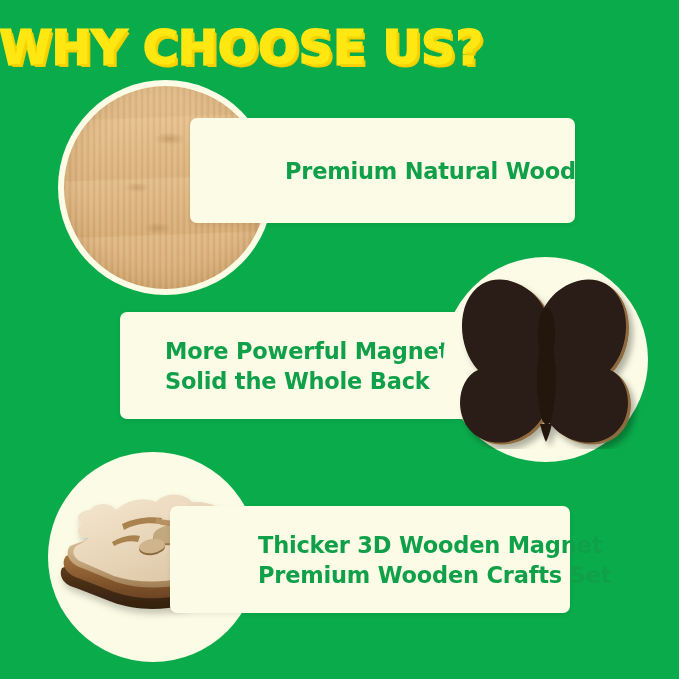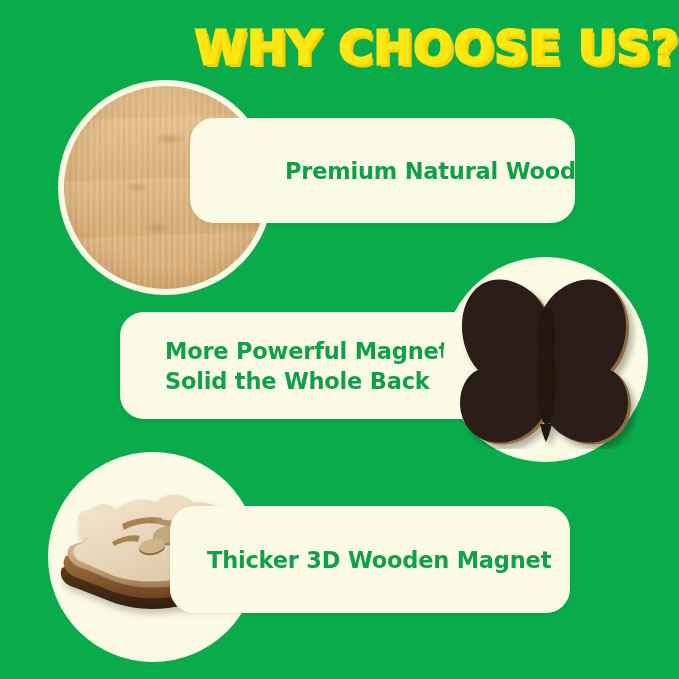--- a/index.html
+++ b/index.html
@@ -22,40 +22,40 @@
     background: #0aab4b;
     overflow: hidden;
   }
 
   
   .title {
     position: absolute;
     top: 20px;
     left: 0;
     width: 679px;
-    text-align: right;
+    text-align: left;
     font-family: "DejaVu Sans", sans-serif;
     font-size: 47px;
     font-weight: bold;
     letter-spacing: 0.5px;
     color: #ffe812;
     line-height: 56px;
     -webkit-text-stroke: 3px #ffe812;
     paint-order: stroke fill;
     text-shadow:
        2px 2px 0 #f7d400,
        3px 3px 0 #f0cc00;
     white-space: nowrap;
   }
 
   
   .card {
     position: absolute;
     background: #fcfce6;
-    border-radius: 24px;
+    border-radius: 7px;
     display: flex;
     flex-direction: column;
     justify-content: center;
     box-shadow: 0 2px 5px rgba(0,0,0,0.07);
   }
   .card-line {
     color: #10a04a;
     font-weight: bold;
     font-size: 22.5px;
     line-height: 30px;
@@ -67,21 +67,21 @@
   #card-1 {
     left: 190px;  top: 118px;  width: 385px; height: 105px;
     padding-left: 95px;
   }
   #card-2 {
     left: 120px;  top: 312px;  width: 390px; height: 107px;
     padding-left: 45px;
   }
   #card-3 {
     left: 170px;  top: 506px;  width: 400px; height: 107px;
-    padding-left: 37px;
+    padding-left: 88px;
   }
 
   
   .circle-bg {
     position: absolute;
     border-radius: 50%;
     background: #fcfce6;
   }
   #circle-wood     { left: 58px;  top: 80px;  width: 215px; height: 215px; }
   #circle-butterfly{ left: 443px; top: 257px; width: 205px; height: 205px; }
@@ -259,15 +259,16 @@
 
       <path d="M108 16 C 116 8, 134 8, 140 18
                C 144 24, 138 30, 128 30
                C 114 30, 104 24, 108 16 Z" fill="#eeddc2"></path>
       <path d="M104 28 C 118 32, 138 32, 148 28 L 148 33 C 136 38, 116 38, 104 33 Z" fill="#b99263"></path>
     </g>
   </svg>
 
   <div class="card" id="card-3">
     <div class="card-line">Thicker 3D Wooden Magnet</div>
+    <div class="card-line">Premium Wooden Crafts Set</div>
   </div>
 
 </div>
 
 </body></html>

